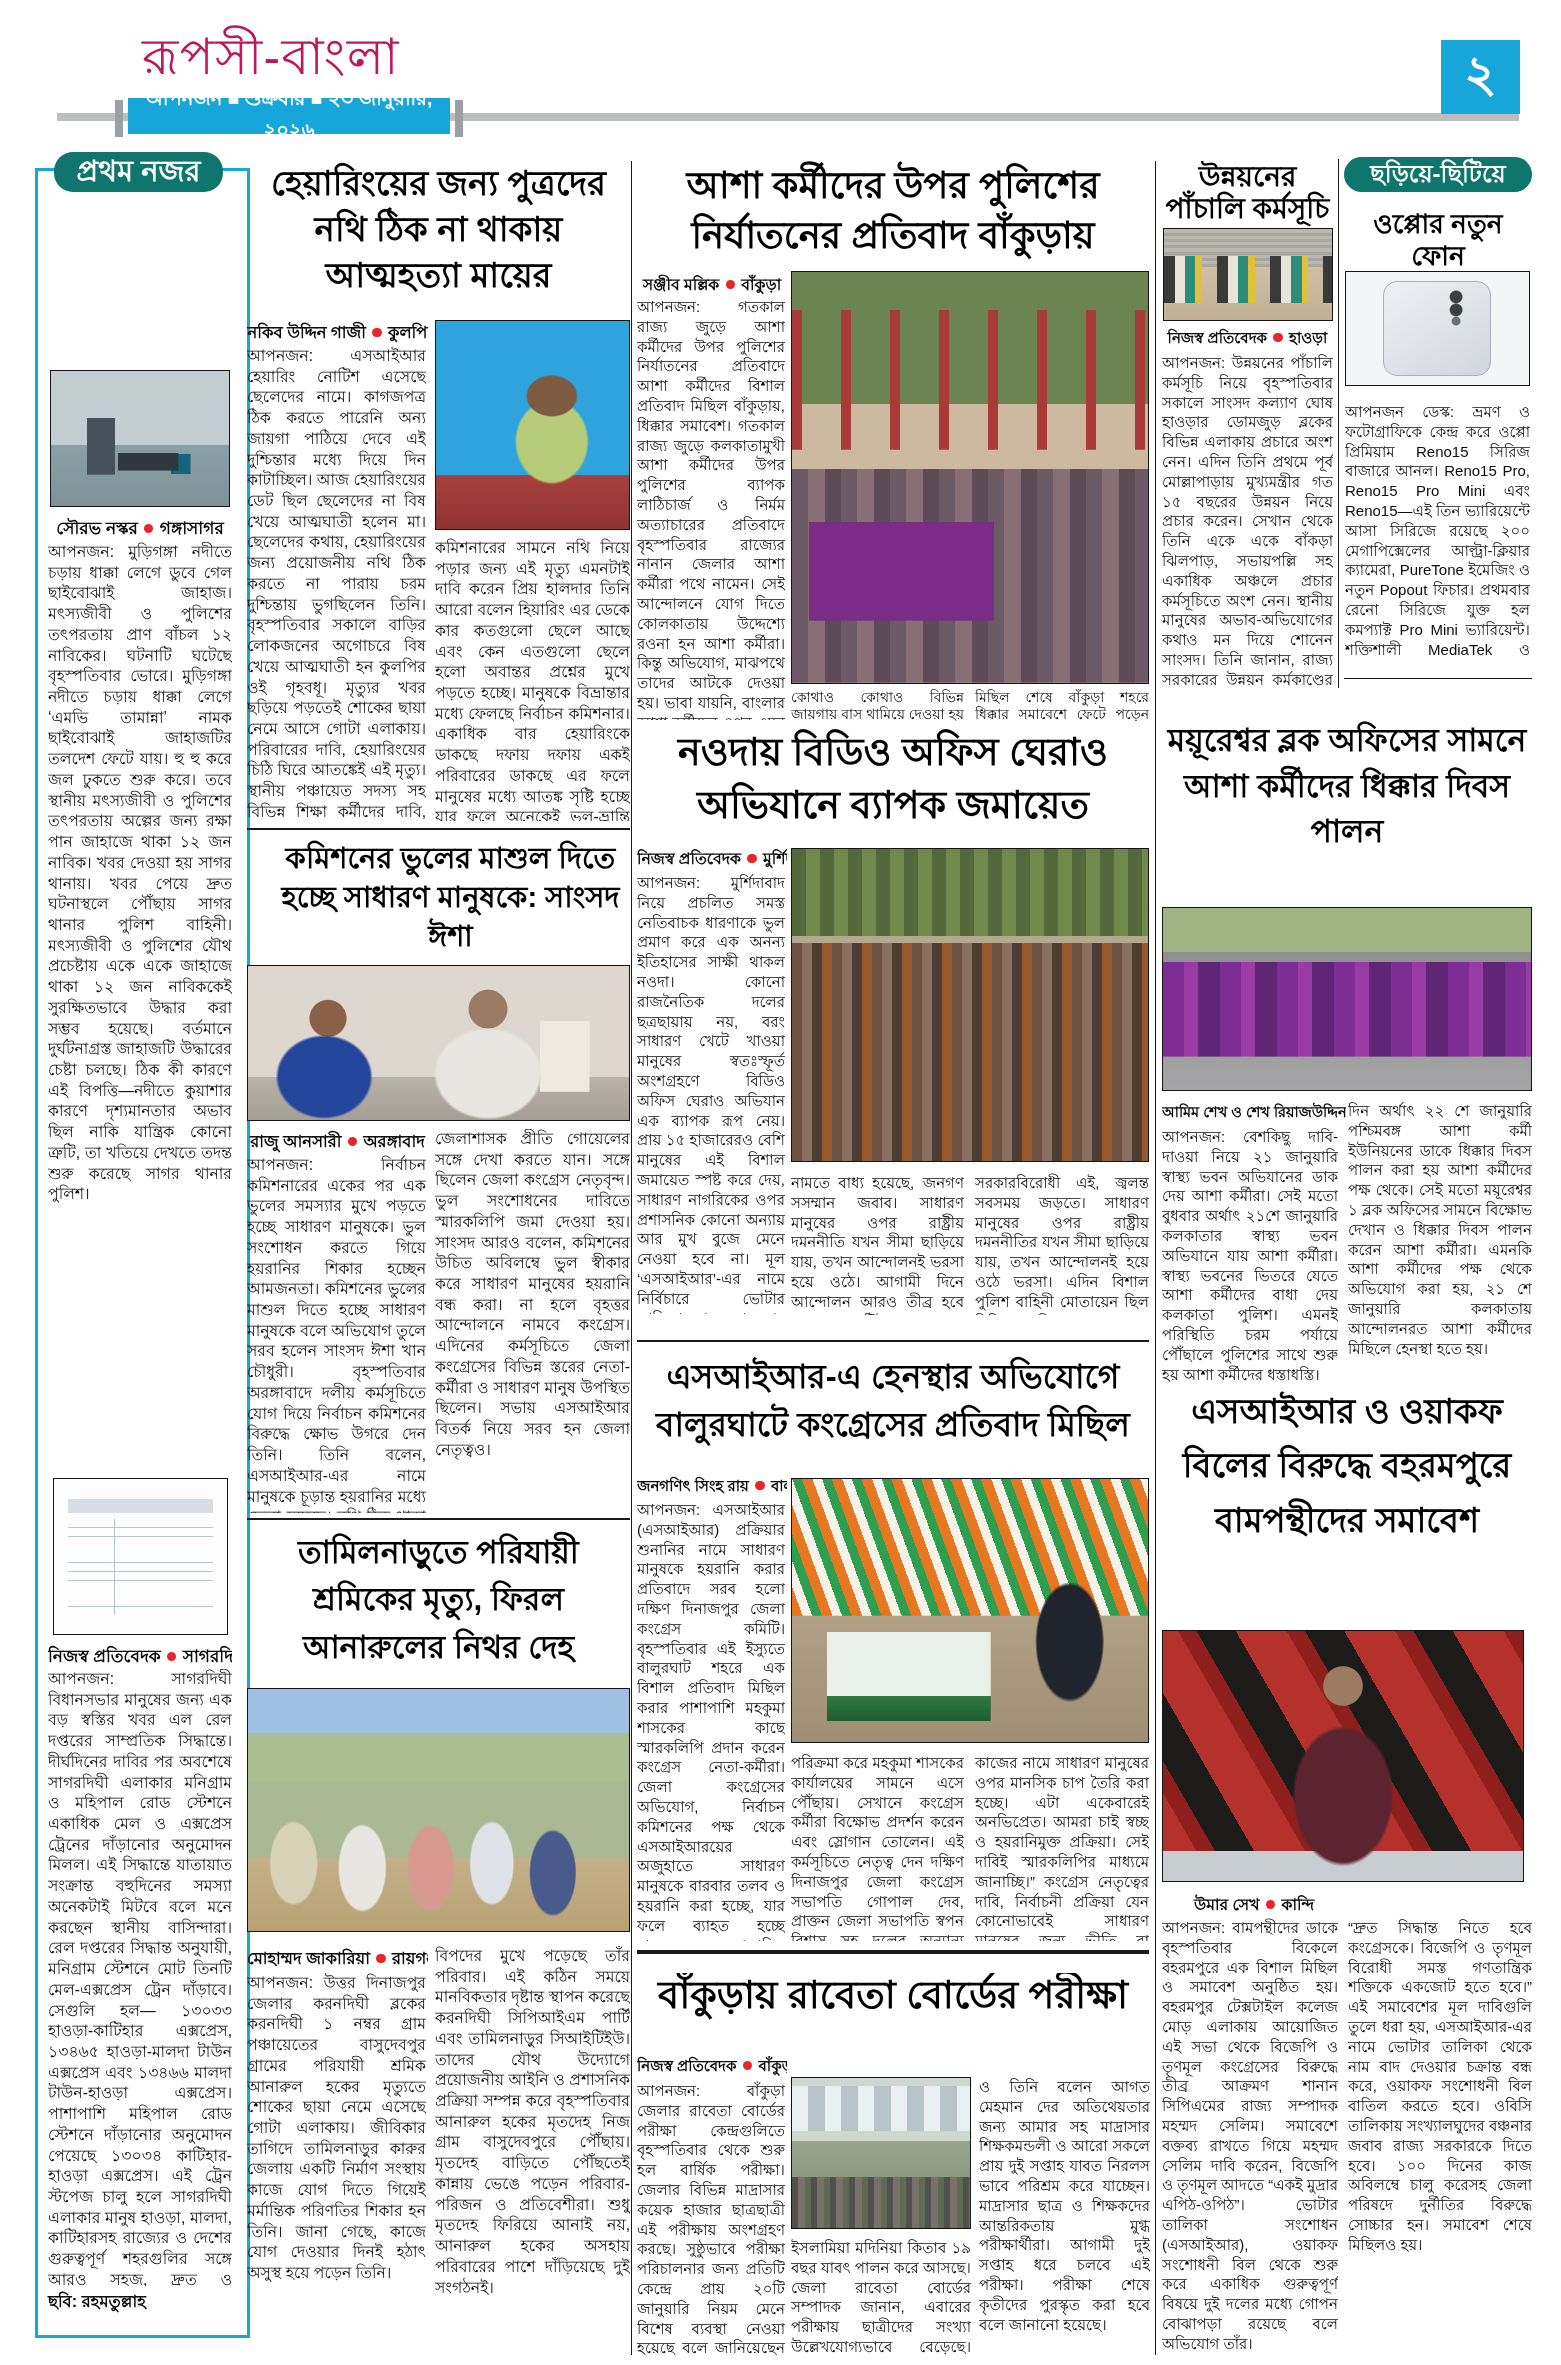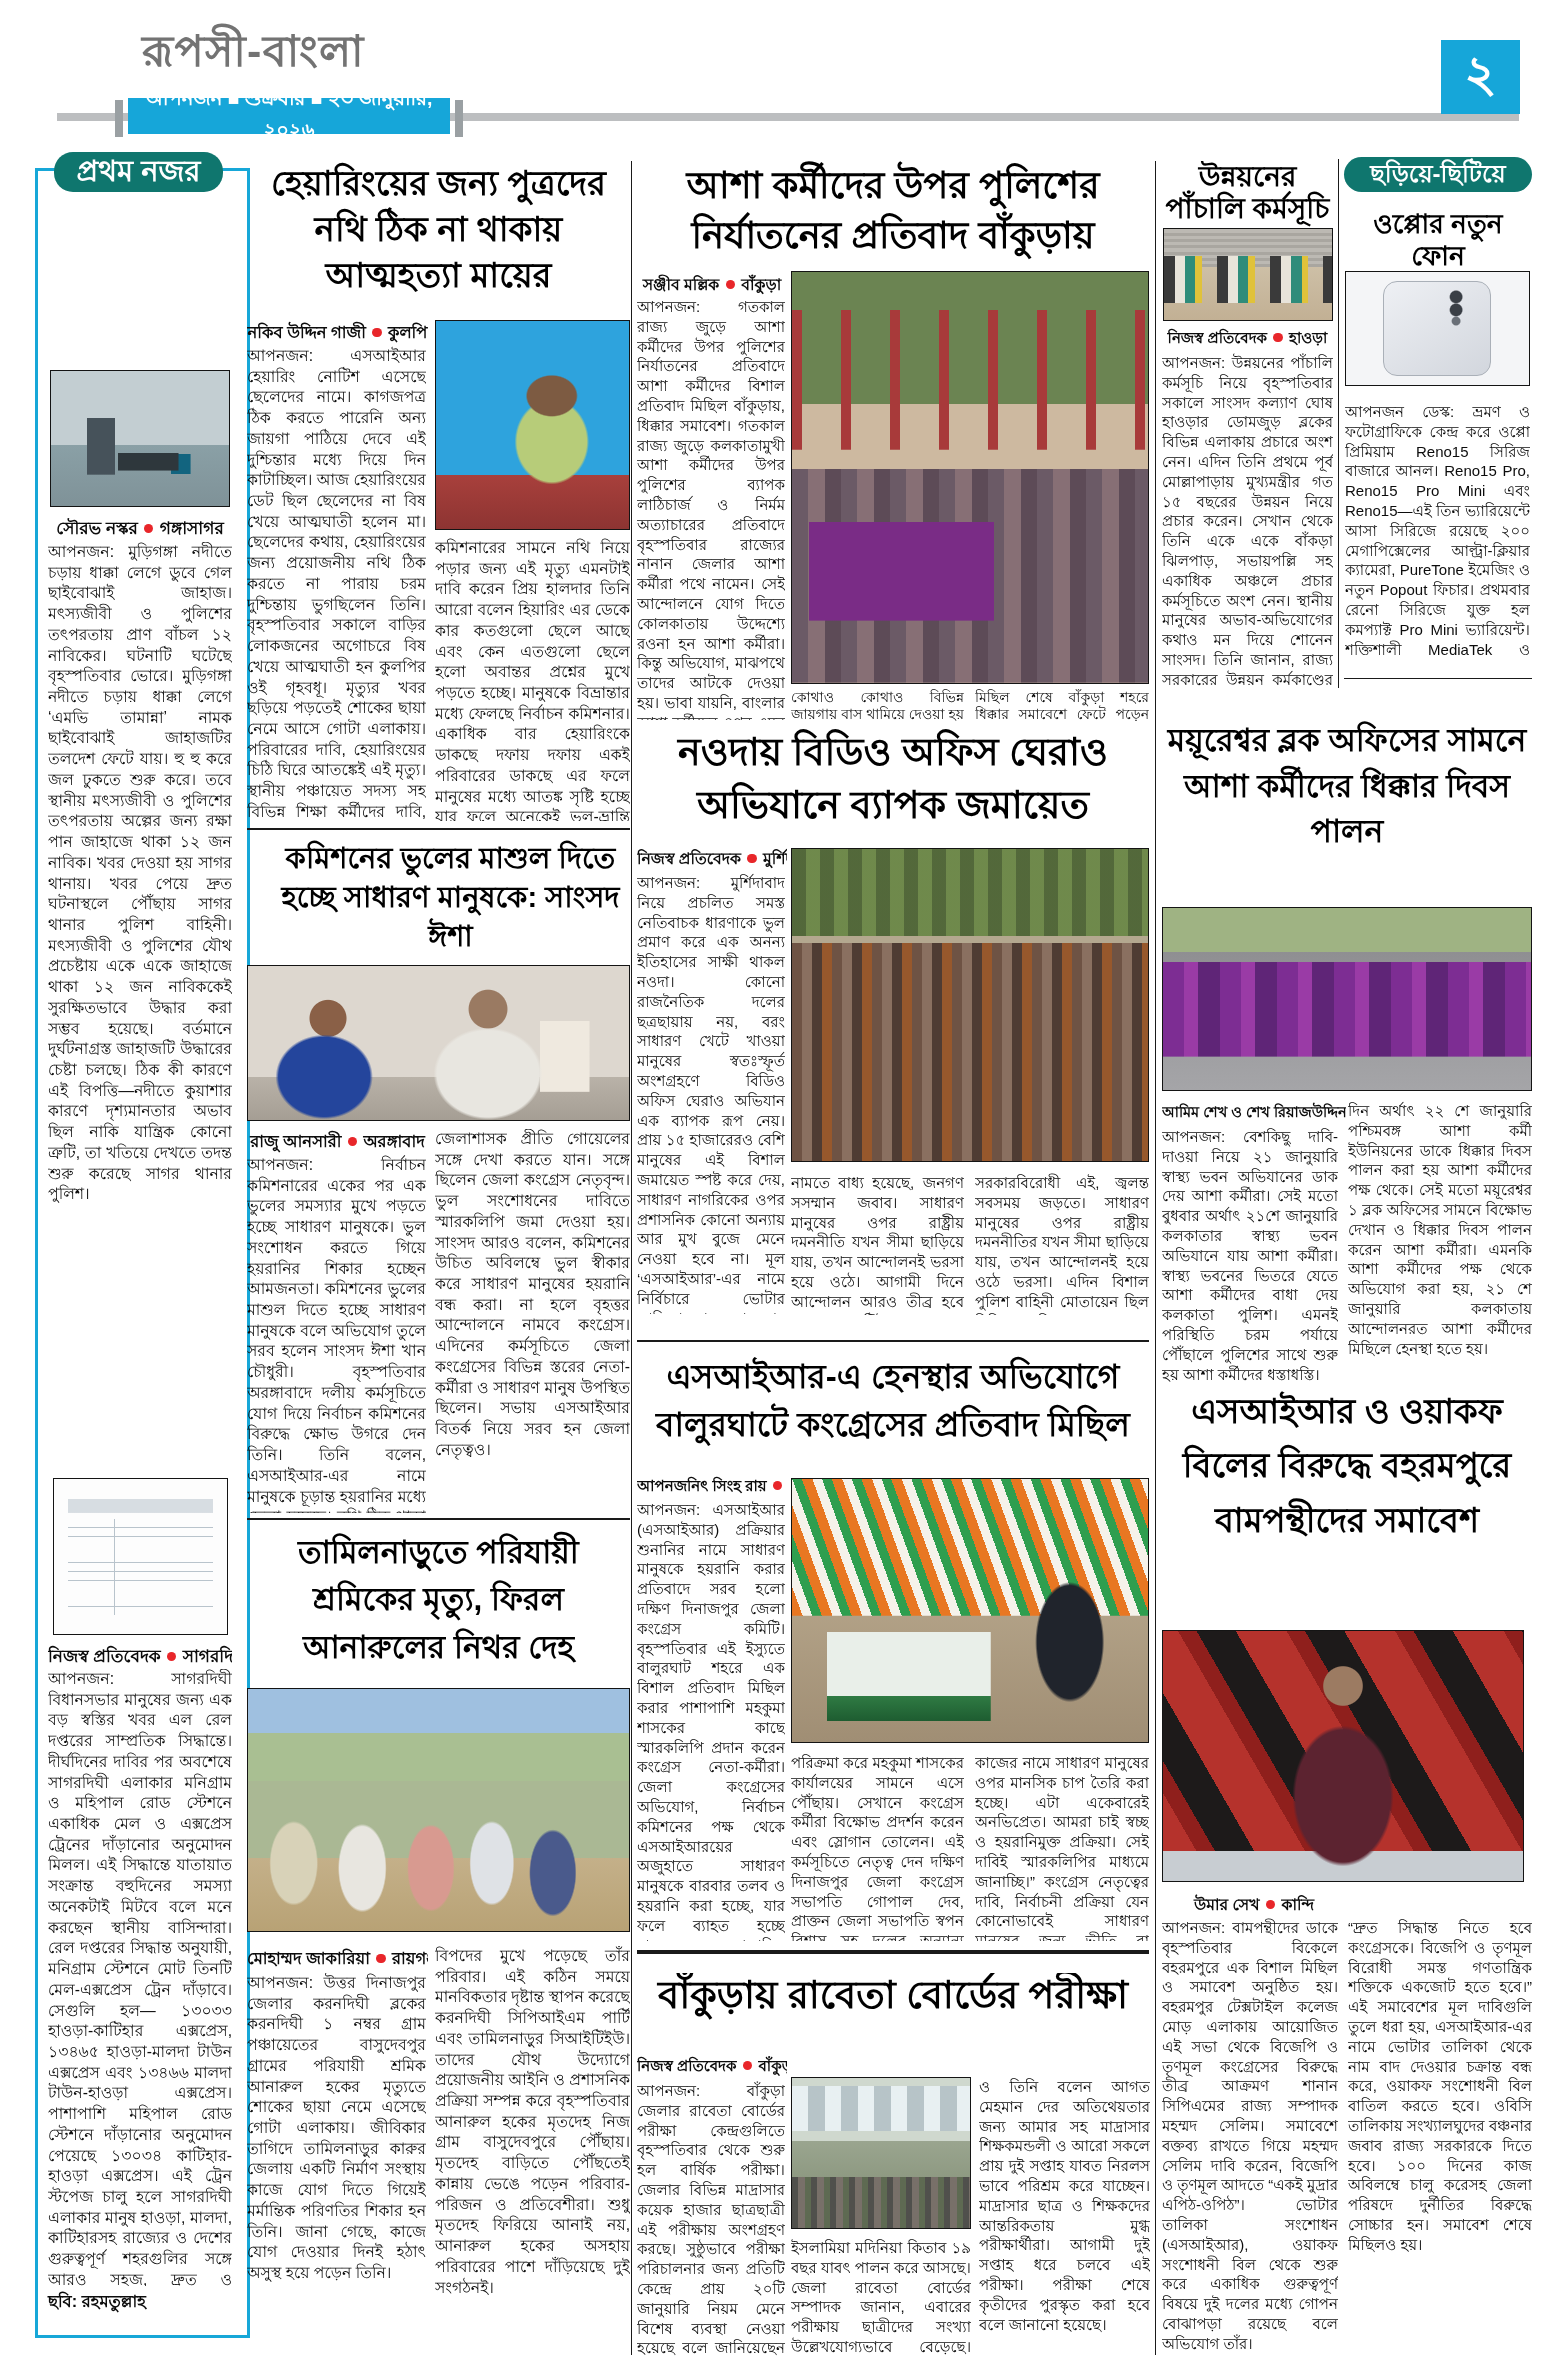--- a/index.html
+++ b/index.html
@@ -10,22 +10,22 @@
   .bd{position:absolute;box-sizing:border-box;font-size:15.7px;line-height:1.32;text-align:justify;overflow:hidden;}
   .by{position:absolute;box-sizing:border-box;font-weight:bold;font-size:17px;text-align:center;white-space:nowrap;overflow:hidden;}
   .dot{display:inline-block;width:9.4px;height:9.4px;border-radius:50%;background:#e8262a;margin:0 6.3px 2.5px 6.3px;vertical-align:middle;}
   .ph{position:absolute;box-sizing:border-box;border:0.6px solid #141414;background-repeat:no-repeat;}
   .vr{position:absolute;width:1.3px;background:#1a1a1a;}
   .hr{position:absolute;height:1.9px;background:#1a1a1a;}
   .tag{position:absolute;box-sizing:border-box;background:#0f766e;color:#fff;font-weight:bold;
        display:flex;align-items:center;justify-content:center;text-align:center;border-radius:19px;}
   .cyanbox{position:absolute;box-sizing:border-box;background:#16a6d9;color:#fff;font-weight:bold;
        display:flex;align-items:center;justify-content:center;text-align:center;}
-  #masthead{position:absolute;left:142px;top:19px;width:315px;height:88px;font-size:43px;font-weight:bold;
-       color:#737373;letter-spacing:1.3px;white-space:nowrap;}
+  #masthead{position:absolute;left:142px;top:19px;width:315px;height:88px;font-size:50px;font-weight:normal;
+       color:#be185d;letter-spacing:1.3px;white-space:nowrap;}
   #col1-frame{position:absolute;left:35px;top:168px;width:209px;height:2164px;border:3.1px solid #17a7d8;background:#fff;}
   .credit{position:absolute;font-weight:bold;font-size:16.4px;}
   
   #ph-ship{background-color:#bcc7cc;background-image:
     linear-gradient(#46525a,#46525a),linear-gradient(#2e373c,#2e373c),linear-gradient(#12647f,#12647f),
     linear-gradient(180deg,#c3ced2 0 55%,#8aa0a6 55%,#7f9298 100%);
     background-size:16% 42%,34% 13%,11% 15%,100% 100%;background-position:24% 60%,57% 70%,76% 72%,0 0;}
   #ph-mother{background-color:#2ea3dd;background-image:
     radial-gradient(ellipse 42px 34px at 60% 36%,#7d5b42 0 58%,transparent 62%),
     radial-gradient(ellipse 60px 69px at 60% 58%,#b7cc79 0 58%,transparent 62%),
@@ -179,21 +179,21 @@
     <span>নিজস্ব প্রতিবেদক</span><span class="dot"></span><span>মুর্শিদাবাদ</span>
   </div>
   <div class="bd" style="left:637px;top:873px;width:148px;height:441px;font-size:15px;">আপনজন:  মুর্শিদাবাদ নিয়ে প্রচলিত সমস্ত নেতিবাচক ধারণাকে ভুল প্রমাণ করে এক অনন্য ইতিহাসের সাক্ষী থাকল নওদা। কোনো রাজনৈতিক দলের ছত্রছায়ায় নয়, বরং সাধারণ খেটে খাওয়া মানুষের স্বতঃস্ফূর্ত অংশগ্রহণে বিডিও অফিস ঘেরাও অভিযান এক ব্যাপক রূপ নেয়। প্রায় ১৫ হাজারেরও বেশি মানুষের এই বিশাল জমায়েত স্পষ্ট করে দেয়, সাধারণ নাগরিকের ওপর প্রশাসনিক কোনো অন্যায় আর মুখ বুজে মেনে নেওয়া হবে না। মূল ‘এসআইআর’-এর নামে নির্বিচারে ভোটার তালিকা থেকে নাম বাদ দেওয়ার চক্রান্তের বিরুদ্ধে গর্জে উঠলেন নওদার মানুষ।</div>
   <div class="ph" id="ph-crowd" style="left:791px;top:848px;width:358px;height:314px;"></div>
   <div class="bd" style="left:791px;top:1173px;width:173px;height:142px;font-size:15px;">নামতে বাধ্য হয়েছে, জনগণ সসম্মান জবাব। সাধারণ মানুষের ওপর রাষ্ট্রীয় দমননীতি যখন সীমা ছাড়িয়ে যায়, তখন আন্দোলনই ভরসা হয়ে ওঠে। আগামী দিনে আন্দোলন আরও তীব্র হবে বলে একটিই আওয়াজ উঠেছে— সাধারণ মানুষের ওপর এই অত্যাচার অবিলম্বে বন্ধ করতে হবে।</div>
   <div class="bd" style="left:975px;top:1173px;width:174px;height:142px;font-size:15px;">সরকারবিরোধী এই, জ্বলন্ত সবসময় জড়তে। সাধারণ মানুষের ওপর রাষ্ট্রীয় দমননীতির যখন সীমা ছাড়িয়ে যায়, তখন আন্দোলনই হয়ে ওঠে ভরসা। এদিন বিশাল পুলিশ বাহিনী মোতায়েন ছিল বিডিও অফিস চত্বরে। তবে কোনো অপ্রীতিকর ঘটনা ঘটেনি।</div>
 
   <div class="hr" style="left:637px;top:1340px;width:512px;"></div>
   <div class="hl" style="left:637px;top:1353px;width:512px;height:98px;font-size:33px;line-height:1.45;">এসআইআর-এ হেনস্থার অভিযোগে বালুরঘাটে কংগ্রেসের প্রতিবাদ মিছিল</div>
   <div class="by" style="left:637px;top:1474px;width:150px;font-size:15px;">
-    <span>আপনজনিৎ সিংহ রায়</span><span class="dot"></span><span>বালুরঘাট</span>
+    <span>জনগণিৎ সিংহ রায়</span><span class="dot"></span><span>বালুরঘাট</span>
   </div>
   <div class="bd" style="left:637px;top:1500px;width:148px;height:441px;font-size:15px;">আপনজন: এসআইআর (এসআইআর) প্রক্রিয়ার শুনানির নামে সাধারণ মানুষকে হয়রানি করার প্রতিবাদে সরব হলো দক্ষিণ দিনাজপুর জেলা কংগ্রেস কমিটি। বৃহস্পতিবার এই ইস্যুতে বালুরঘাট শহরে এক বিশাল প্রতিবাদ মিছিল করার পাশাপাশি মহকুমা শাসকের কাছে স্মারকলিপি প্রদান করেন কংগ্রেস নেতা-কর্মীরা। জেলা কংগ্রেসের অভিযোগ, নির্বাচন কমিশনের পক্ষ থেকে এসআইআরয়ের অজুহাতে সাধারণ মানুষকে বারবার তলব ও হয়রানি করা হচ্ছে, যার ফলে ব্যাহত হচ্ছে মানুষের স্বাভাবিক জীবনযাত্রা। এদিন বালুরঘাটে জেলা কংগ্রেস কার্যালয় থেকে এই প্রতিবাদ মিছিলটি শুরু হয়। মিছিলটি শহরের বিভিন্ন প্রধান রাস্তা</div>
   <div class="ph" id="ph-congress" style="left:791px;top:1478px;width:358px;height:265px;"></div>
   <div class="bd" style="left:791px;top:1753px;width:173px;height:188px;font-size:15px;">পরিক্রমা করে মহকুমা শাসকের কার্যালয়ের সামনে এসে পৌঁছায়। সেখানে কংগ্রেস কর্মীরা বিক্ষোভ প্রদর্শন করেন এবং স্লোগান তোলেন। এই কর্মসূচিতে নেতৃত্ব দেন দক্ষিণ দিনাজপুর জেলা কংগ্রেস সভাপতি গোপাল দেব, প্রাক্তন জেলা সভাপতি স্বপন বিশ্বাস সহ দলের অন্যান্য শীর্ষস্থানীয় নেতৃবৃন্দ। বিক্ষোভ সমাবেশ শেষে কংগ্রেসের একটি প্রতিনিধি দল মহকুমা শাসকের সঙ্গে দেখা করে একটি আনুষ্ঠানিক স্মারকলিপি জমা দেন। বিক্ষোভ চলাকালীন জেলা কংগ্রেস সভাপতি জানান, “প্রশাসনিক</div>
   <div class="bd" style="left:975px;top:1753px;width:174px;height:188px;font-size:15px;">কাজের নামে সাধারণ মানুষের ওপর মানসিক চাপ তৈরি করা হচ্ছে। এটা একেবারেই অনভিপ্রেত। আমরা চাই স্বচ্ছ ও হয়রানিমুক্ত প্রক্রিয়া। সেই দাবিই স্মারকলিপির মাধ্যমে জানাচ্ছি।” কংগ্রেস নেতৃত্বের দাবি, নির্বাচনী প্রক্রিয়া যেন কোনোভাবেই সাধারণ মানুষের জন্য ভীতি বা হেনস্থার হাতিয়ার হয়ে না ওঠে, তা নিশ্চিত করতেই এই আন্দোলন। পরিস্থিতি স্বাভাবিক না হলে আগামীতে আরও বৃহত্তর আন্দোলনের হুঁশিয়ারি দিয়েছে জেলা কংগ্রেস।</div>
 
   <div class="hr" style="left:637px;top:1950px;width:512px;height:3.8px;"></div>
   <div class="hl" style="left:637px;top:1973px;width:512px;height:60px;font-size:38px;line-height:1.2;white-space:nowrap;">বাঁকুড়ায় রাবেতা বোর্ডের পরীক্ষা</div>
   <div class="by" style="left:637px;top:2054px;width:150px;font-size:15px;">
     <span>নিজস্ব প্রতিবেদক</span><span class="dot"></span><span>বাঁকুড়া</span>

